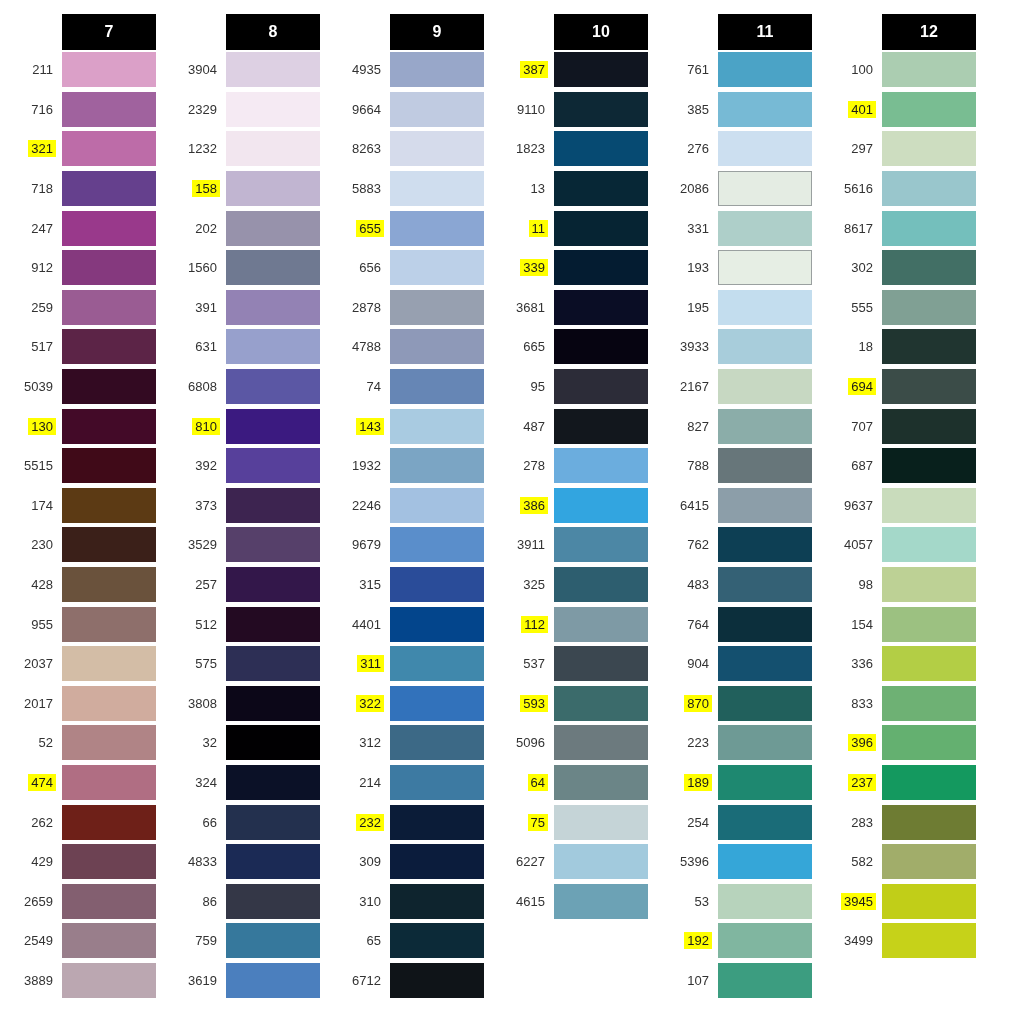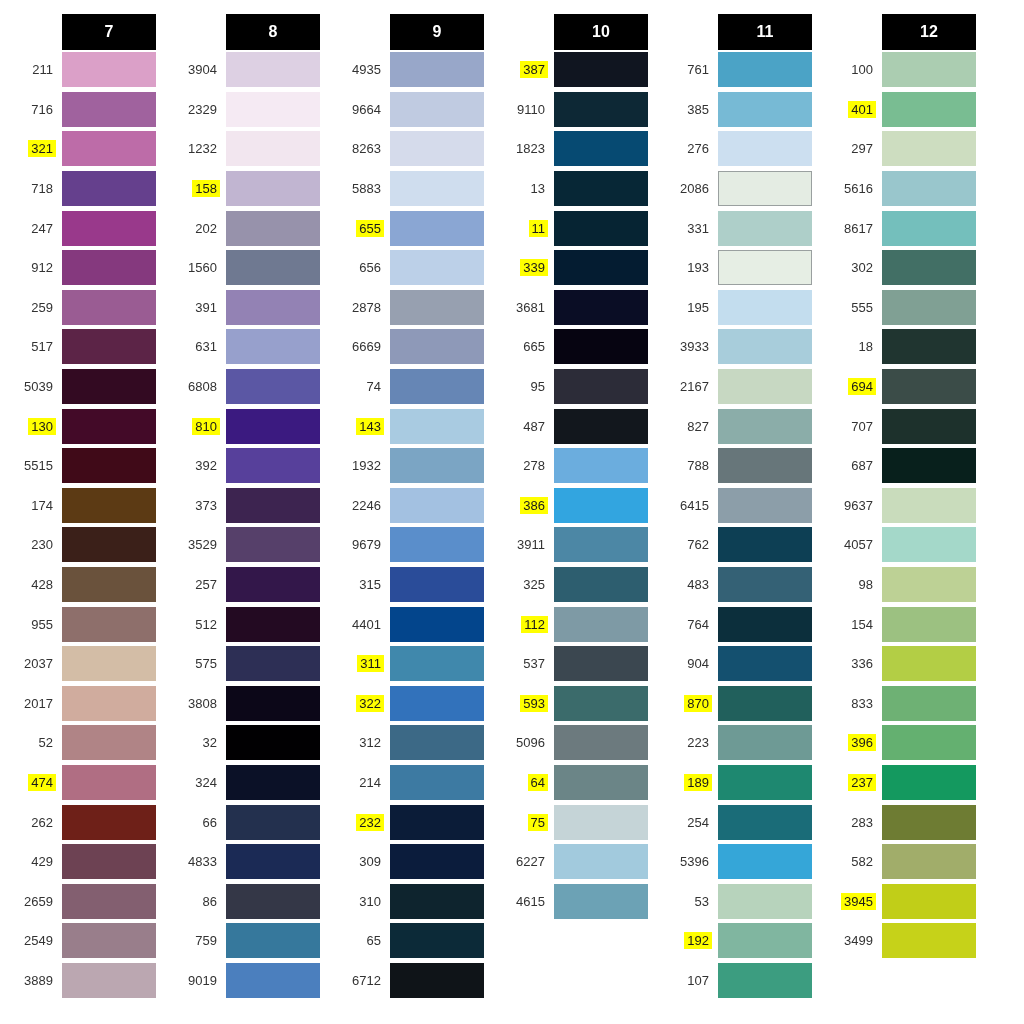--- a/index.html
+++ b/index.html
@@ -289,21 +289,21 @@
       </div>
       <div class="swatch-row">
         <div class="swatch-label-cell"><span class="swatch-label">86</span></div>
         <div class="swatch-chip" style="background: rgb(52, 55, 71);"></div>
       </div>
       <div class="swatch-row">
         <div class="swatch-label-cell"><span class="swatch-label">759</span></div>
         <div class="swatch-chip" style="background: rgb(54, 120, 156);"></div>
       </div>
       <div class="swatch-row">
-        <div class="swatch-label-cell"><span class="swatch-label">9019</span></div>
+        <div class="swatch-label-cell"><span class="swatch-label">3619</span></div>
         <div class="swatch-chip" style="background: rgb(75, 127, 190);"></div>
       </div>
     </div>
     <div class="palette-column">
       <div class="column-header-row">
         <div class="column-header-spacer"></div>
         <div class="column-header">9</div>
       </div>
       <div class="swatch-row">
         <div class="swatch-label-cell"><span class="swatch-label">4935</span></div>
@@ -327,21 +327,21 @@
       </div>
       <div class="swatch-row">
         <div class="swatch-label-cell"><span class="swatch-label">656</span></div>
         <div class="swatch-chip" style="background: rgb(188, 208, 232);"></div>
       </div>
       <div class="swatch-row">
         <div class="swatch-label-cell"><span class="swatch-label">2878</span></div>
         <div class="swatch-chip" style="background: rgb(151, 160, 176);"></div>
       </div>
       <div class="swatch-row">
-        <div class="swatch-label-cell"><span class="swatch-label">6669</span></div>
+        <div class="swatch-label-cell"><span class="swatch-label">4788</span></div>
         <div class="swatch-chip" style="background: rgb(142, 153, 184);"></div>
       </div>
       <div class="swatch-row">
         <div class="swatch-label-cell"><span class="swatch-label">74</span></div>
         <div class="swatch-chip" style="background: rgb(102, 134, 181);"></div>
       </div>
       <div class="swatch-row">
         <div class="swatch-label-cell"><span class="swatch-label highlighted">143</span></div>
         <div class="swatch-chip" style="background: rgb(169, 203, 225);"></div>
       </div>

